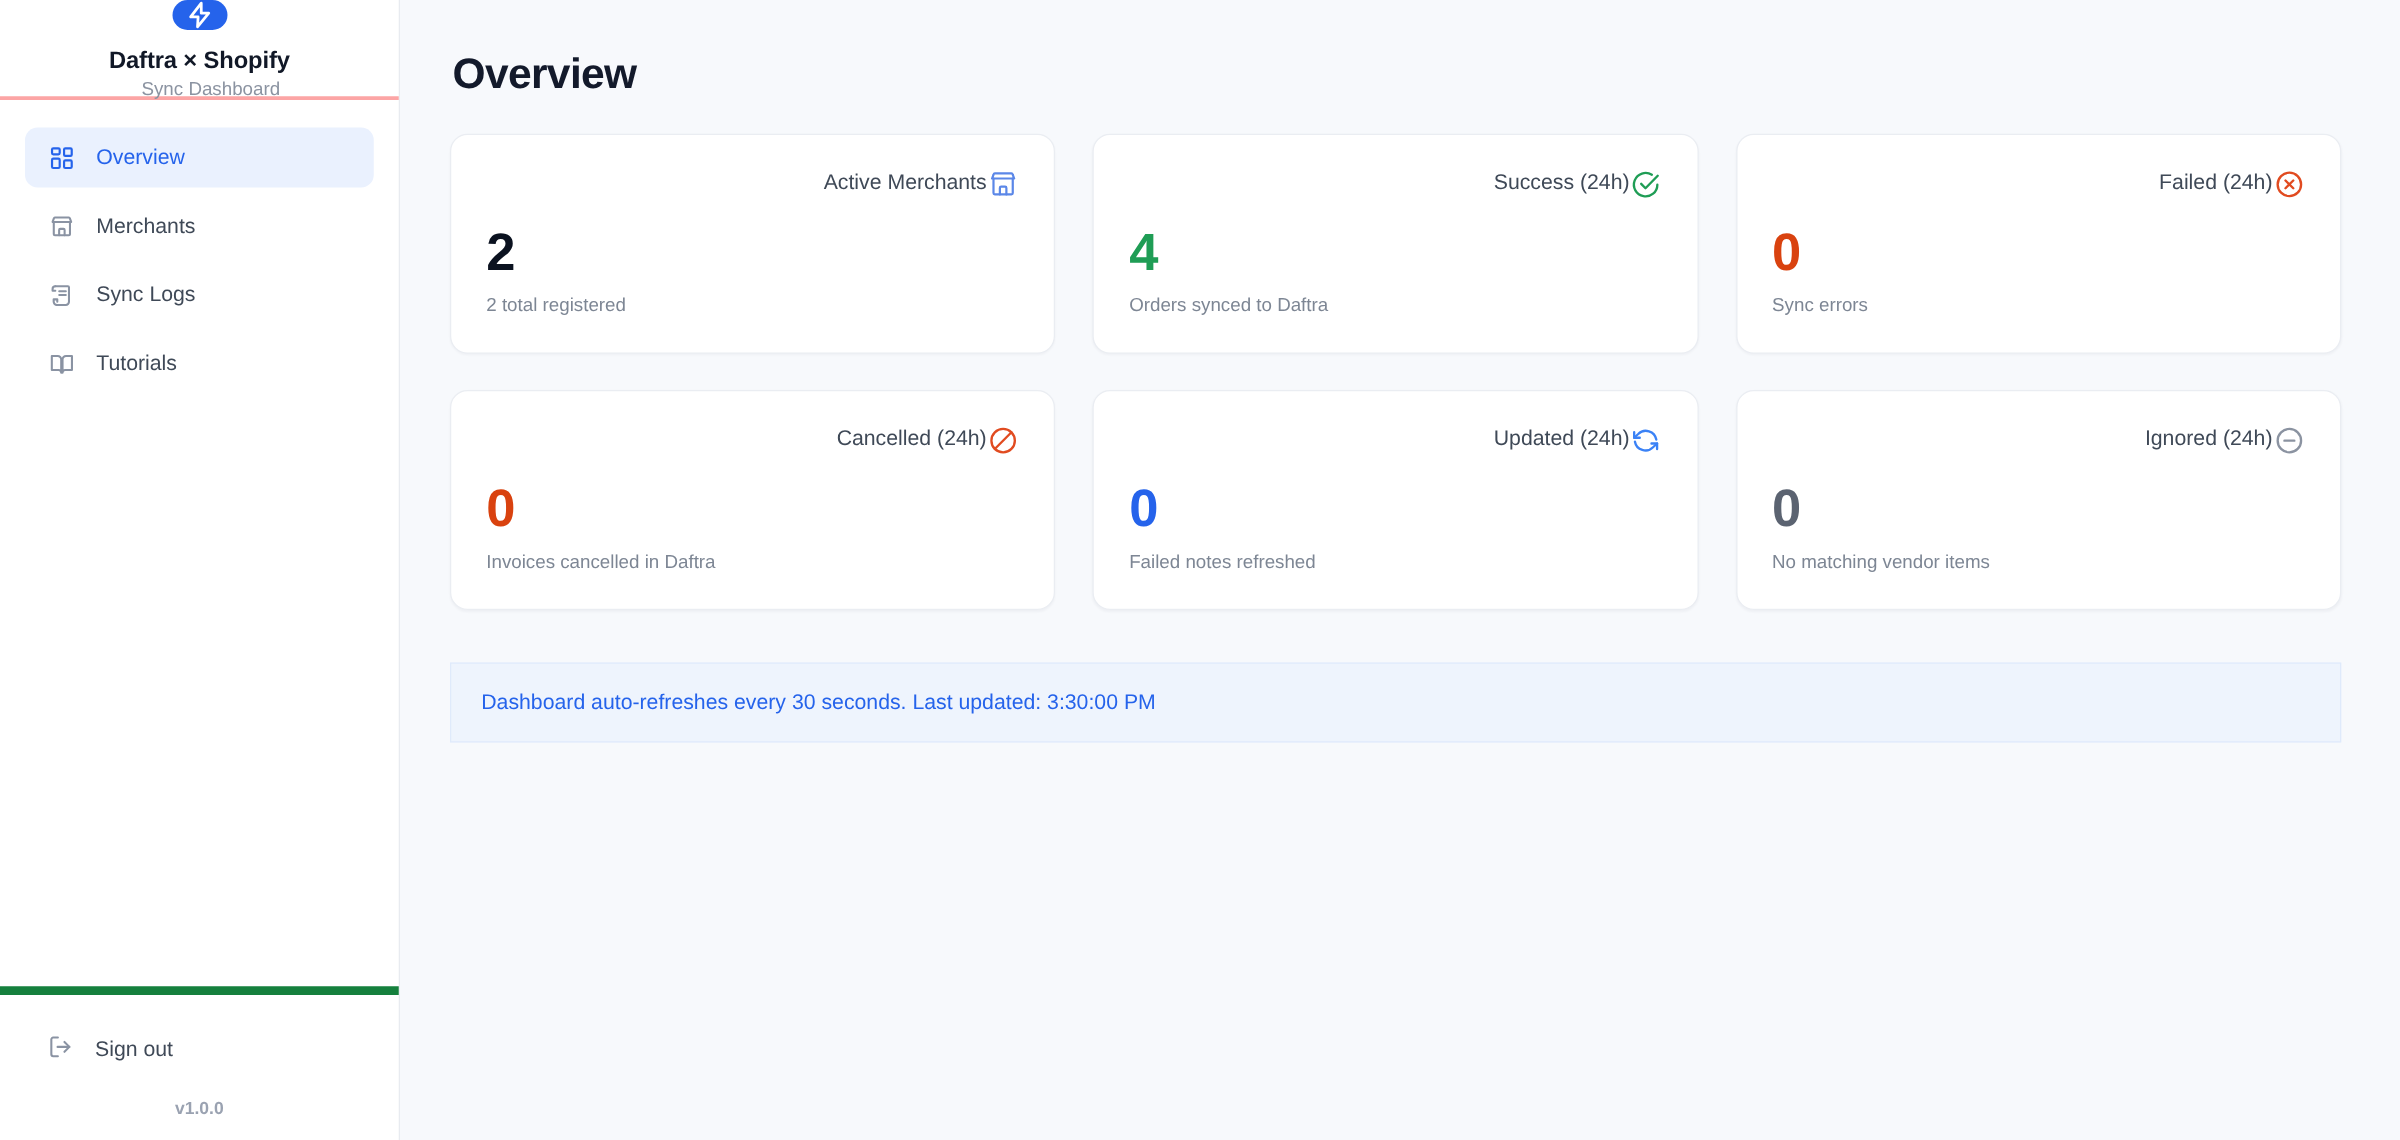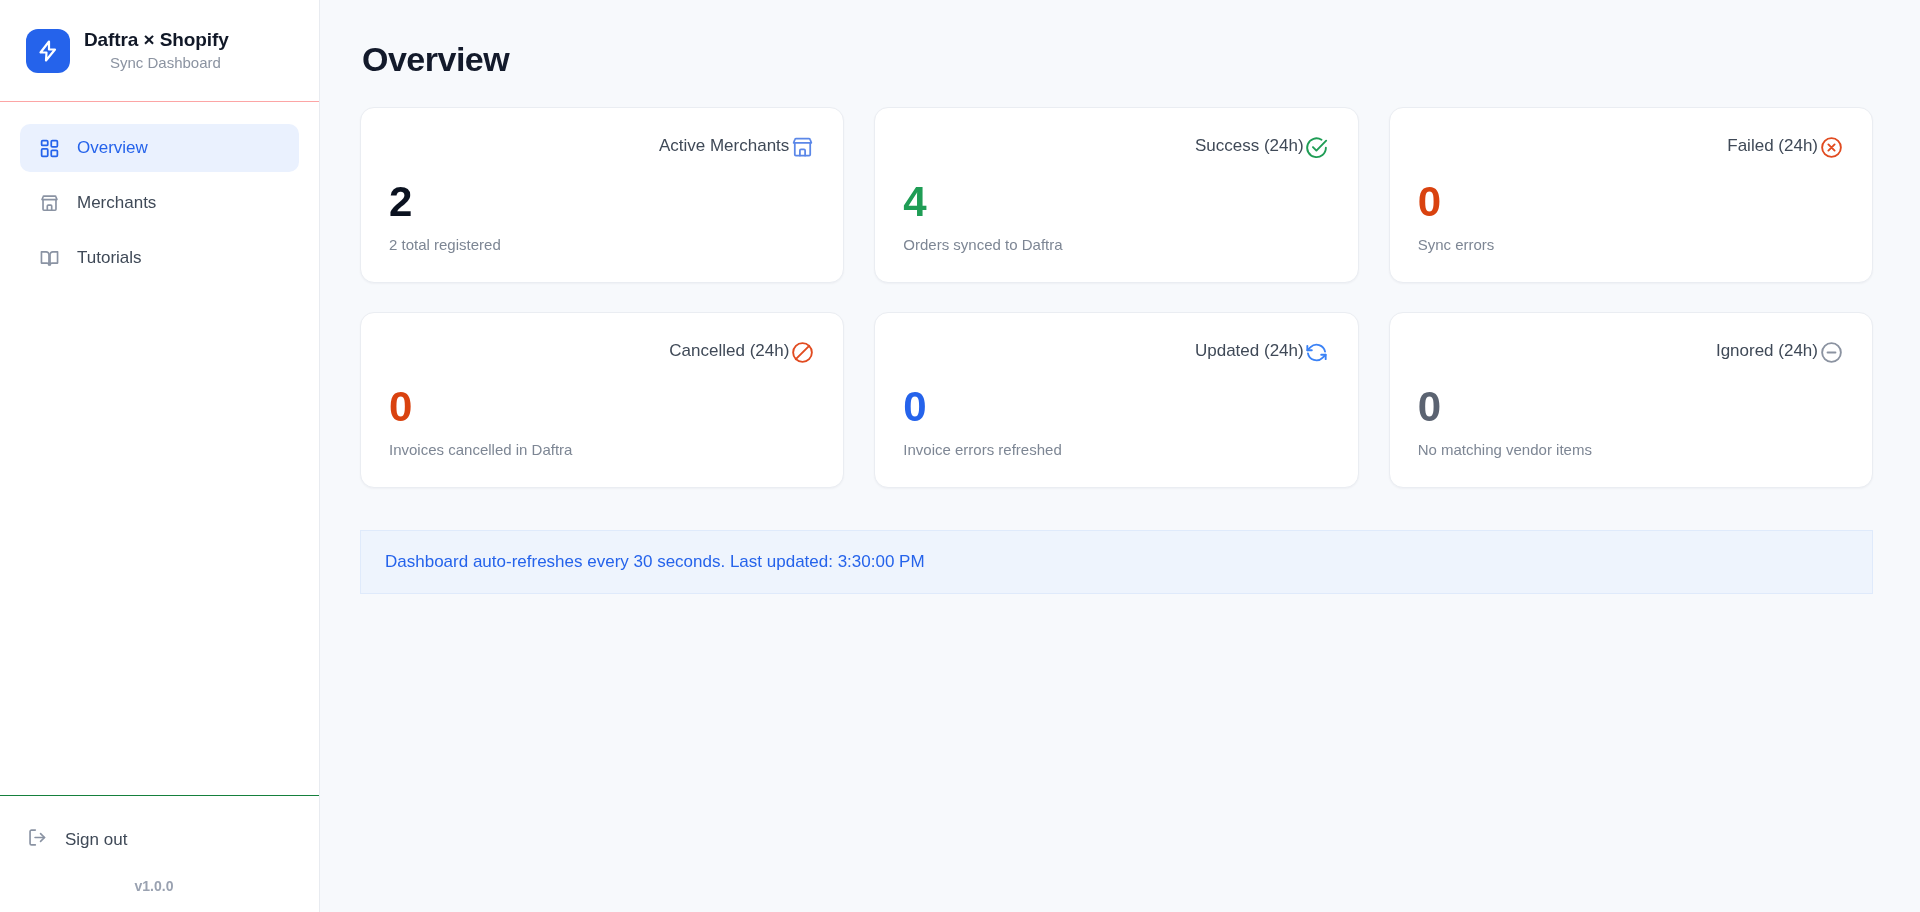--- a/index.html
+++ b/index.html
@@ -28,26 +28,27 @@
     width: 320px;
     min-width: 320px;
     height: 912px;
     background: #ffffff;
     border-right: 1px solid #e8ebf0;
     display: flex;
     flex-direction: column;
   }
 
   .brand {
-    height: 102px;
+    height: 80px;
     display: flex;
     align-items: center;
     gap: 14px;
     padding: 0 26px;
-    border-bottom: 1px solid #fca5a5;
+    border-bottom: 3px solid #fca5a5;
+    flex-direction: column;
   }
 
   .brand-logo {
     width: 44px;
     height: 44px;
     min-width: 44px;
     border-radius: 12px;
     background: #2563eb;
     display: flex;
     align-items: center;
@@ -94,22 +95,22 @@
   .nav-item .nav-ico { display: flex; align-items: center; justify-content: center; width: 22px; height: 22px; }
   .nav-item .nav-ico svg { width: 21px; height: 21px; stroke: #8a93a3; }
 
   .nav-item.active {
     background: #eaf1fe;
     color: #2563eb;
   }
   .nav-item.active .nav-ico svg { stroke: #2563eb; }
 
   .sidebar-footer {
-    border-top: 1px solid #15803d;
-    padding: 22px 20px 18px 9px;
+    border-top: 7px solid #15803d;
+    padding: 22px 20px 18px 20px;
   }
 
   .signout {
     display: flex;
     align-items: center;
     gap: 17px;
     height: 44px;
     padding: 0 18px;
     border-radius: 10px;
     cursor: pointer;
@@ -235,20 +236,31 @@
         <span class="nav-ico">
           <svg viewBox="0 0 24 24" fill="none" stroke-width="1.9" stroke-linecap="round" stroke-linejoin="round">
             <path d="M3.5 7.5h17l-1.2-3.2a1 1 0 0 0-.95-.8H5.65a1 1 0 0 0-.95.8z"></path>
             <path d="M4.6 7.5v11.2a1 1 0 0 0 1 1h12.8a1 1 0 0 0 1-1V7.5"></path>
             <path d="M9.5 19.7v-4.9a1 1 0 0 1 1-1h3a1 1 0 0 1 1 1v4.9"></path>
           </svg>
         </span>
         <span>Merchants</span>
       </div>
 
+      <div class="nav-item">
+        <span class="nav-ico">
+          <svg viewBox="0 0 24 24" fill="none" stroke-width="1.9" stroke-linecap="round" stroke-linejoin="round">
+            <path d="M6 3.5h11.5a1 1 0 0 1 1 1v13.1a2.9 2.9 0 0 1-2.9 2.9H7.4"></path>
+            <path d="M6 3.5A2.5 2.5 0 0 0 3.5 6v1.6H6"></path>
+            <path d="M7.4 20.5a2.9 2.9 0 0 1-2.9-2.9v-2.2h3.3v2.2"></path>
+            <path d="M9.6 8h6M9.6 11.5h6"></path>
+          </svg>
+        </span>
+        <span>Sync Logs</span>
+      </div>
 
       <div class="nav-item">
         <span class="nav-ico">
           <svg viewBox="0 0 24 24" fill="none" stroke-width="1.9" stroke-linecap="round" stroke-linejoin="round">
             <path d="M2.8 4.4h5.4a3.2 3.2 0 0 1 3.2 3.2v12a2.4 2.4 0 0 0-2.4-2.4H2.8z"></path>
             <path d="M21.2 4.4h-5.4a3.2 3.2 0 0 0-3.2 3.2v12a2.4 2.4 0 0 1 2.4-2.4h6.2z"></path>
           </svg>
         </span>
         <span>Tutorials</span>
       </div>
@@ -340,21 +352,21 @@
           <span class="card-icon">
             <svg viewBox="0 0 24 24" fill="none" stroke="#3b82f6" stroke-width="1.8" stroke-linecap="round" stroke-linejoin="round">
               <path d="M20.2 11.2a8.2 8.2 0 0 0-13.9-4.3L3.2 9.8"></path>
               <path d="M3.8 12.8a8.2 8.2 0 0 0 13.9 4.3l3.1-2.9"></path>
               <path d="M3.2 5.6v4.2h4.3"></path>
               <path d="M20.8 18.4v-4.2h-4.3"></path>
             </svg>
           </span>
         </div>
         <div class="card-value" style="color:#2563eb">0</div>
-        <div class="card-desc">Invoice errors refreshed</div>
+        <div class="card-desc">Failed notes refreshed</div>
       </div>
 
       <div class="card">
         <div class="card-top">
           <div class="card-label">Ignored (24h)</div>
           <span class="card-icon">
             <svg viewBox="0 0 24 24" fill="none" stroke="#8b93a1" stroke-width="1.8" stroke-linecap="round" stroke-linejoin="round">
               <circle cx="12" cy="12" r="9"></circle>
               <path d="M8.2 12h7.6"></path>
             </svg>

